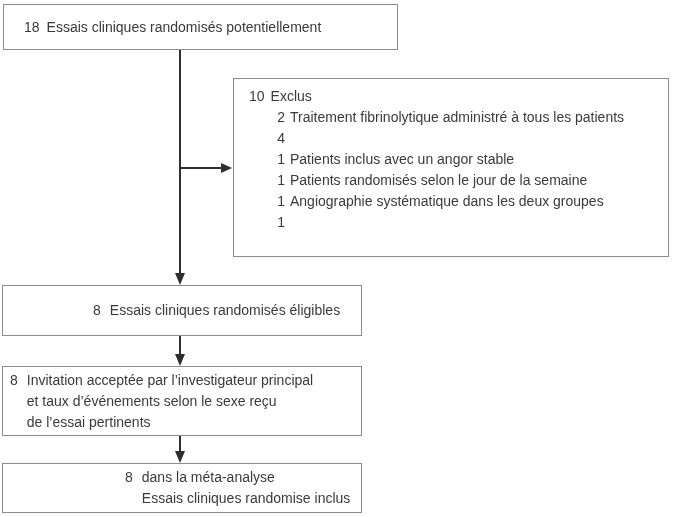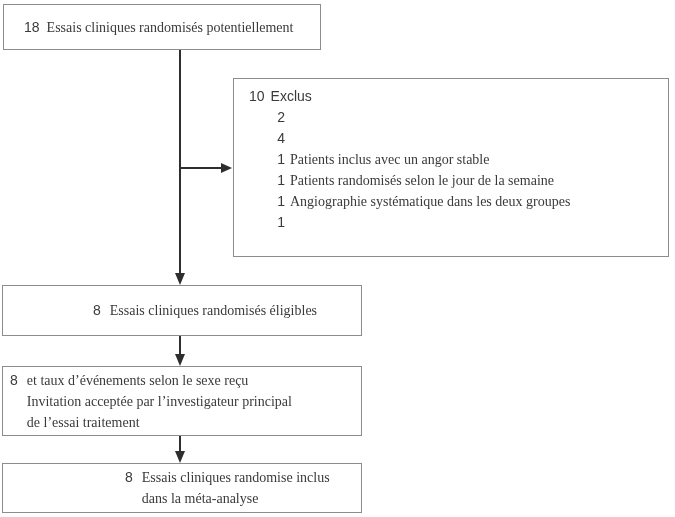--- a/index.html
+++ b/index.html
@@ -21,23 +21,23 @@
     position:absolute;
     box-sizing:border-box;
     border:1.5px solid var(--border);
     background:var(--bg);
     display:flex;
     align-items:center;
   }
   .row{display:flex;align-items:flex-start;}
   .num{flex:0 0 auto;white-space:pre;}
   .tlines{display:block;}
-  .tline{display:block;white-space:nowrap;font-family:Liberation Serif, serif;}
+  .tline{display:block;white-space:nowrap;}
   
-  #box-identified{left:3px;top:4px;width:318px;height:46px;padding-left:20px;}
+  #box-identified{left:3px;top:4px;width:395px;height:46px;padding-left:20px;}
   #box-identified .num{margin-right:7px;}
   #box-eligible{left:2px;top:285px;width:360px;height:51px;padding-left:90px;}
   #box-eligible .num{margin-right:9px;}
   #box-accepted{left:2px;top:366px;width:360px;height:70px;padding-left:7px;}
   #box-accepted .num{margin-right:9px;}
   #box-included{left:2px;top:463px;width:360px;height:50px;padding-left:122px;}
   #box-included .num{margin-right:9px;}
   
   #box-excluded{
     left:233px;top:78px;width:436px;height:179px;
@@ -88,20 +88,23 @@
   <div class="arrowhead-right" style="left:221px;top:163px;"></div>
 
   <div class="fbox" id="box-excluded">
     <div class="excl-header">
       <span class="num">10</span>
       <span>Exclus</span>
     </div>
     <div class="reasons" id="excl-reasons">
         <div class="reason-row">
           <span class="num">2</span>
+          <span class="tlines">
+            <span class="tline">Traitement fibrinolytique administré à tous les patients</span>
+          </span>
         </div>
         <div class="reason-row">
           <span class="num">4</span>
         </div>
         <div class="reason-row">
           <span class="num">1</span>
           <span class="tlines">
             <span class="tline">Patients inclus avec un angor stable</span>
           </span>
         </div>
@@ -132,33 +135,33 @@
     </div>
   </div>
 
   <div class="line vline" style="left:179px;top:336px;height:20px;"></div>
   <div class="arrowhead-down" style="left:175px;top:354px;"></div>
 
   <div class="fbox" id="box-accepted">
     <div class="row">
       <span class="num">8</span>
       <span class="tlines">
+          <span class="tline">Invitation acceptée par l’investigateur principal</span>
           <span class="tline">et taux d’événements selon le sexe reçu</span>
-          <span class="tline">Invitation acceptée par l’investigateur principal</span>
-          <span class="tline">de l’essai traitement</span>
+          <span class="tline">de l’essai pertinents</span>
         </span>
     </div>
   </div>
 
   <div class="line vline" style="left:179px;top:436px;height:16px;"></div>
   <div class="arrowhead-down" style="left:175px;top:451px;"></div>
 
   <div class="fbox" id="box-included">
     <div class="row">
       <span class="num">8</span>
       <span class="tlines">
+          <span class="tline">dans la méta-analyse</span>
           <span class="tline">Essais cliniques randomise inclus</span>
-          <span class="tline">dans la méta-analyse</span>
         </span>
     </div>
   </div>
 
 </div>
 
 </body></html>

